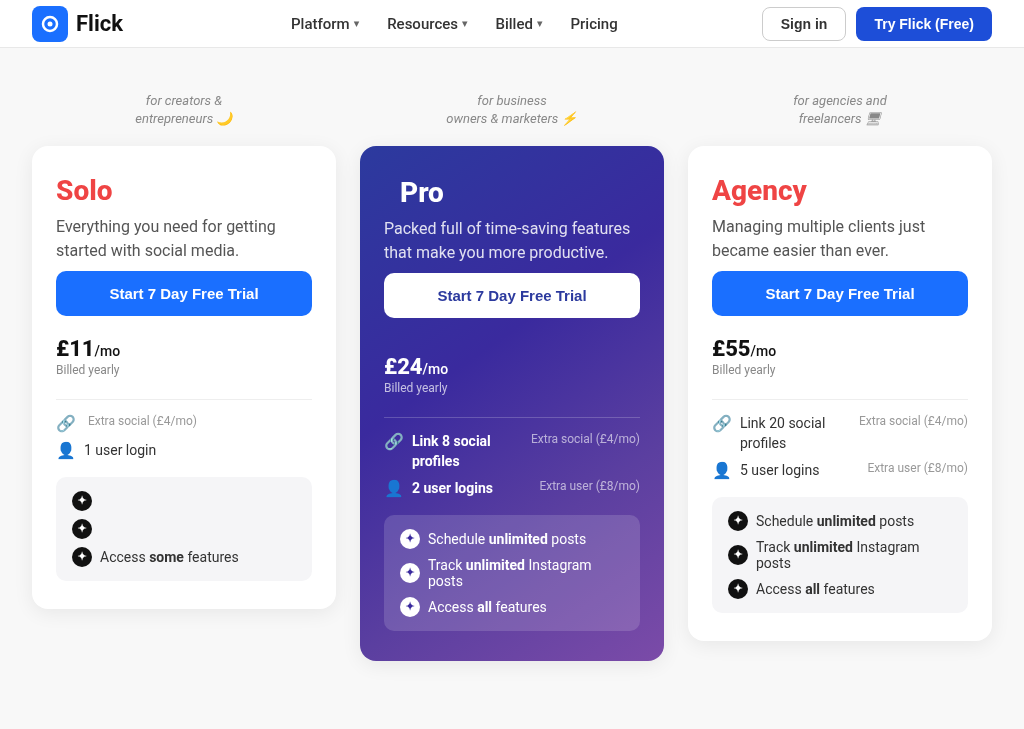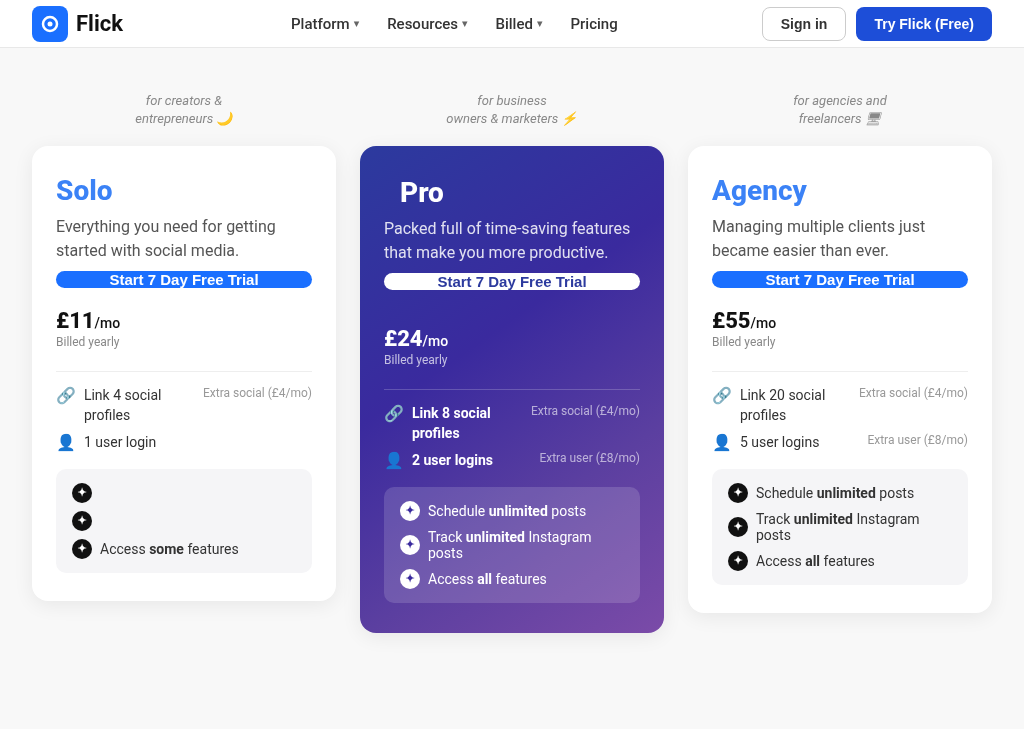--- a/index.html
+++ b/index.html
@@ -127,37 +127,37 @@
     .plan-card.pro {
       background: linear-gradient(145deg, #2c3a9e 0%, #3a2a9e 40%, #5b3fa0 70%, #7b4ba8 100%);
       color: #fff;
       padding-top: 30px;
       padding-bottom: 30px;
     }
 
     .plan-name {
       font-size: 28px;
       font-weight: 800;
-      color: #3b82f6;
+      color: #ef4444;
       margin-bottom: 8px;
     }
     .plan-card.pro .plan-name { color: #fff; margin-left: 16px; }
 
     .plan-desc {
       font-size: 16px;
       color: #555;
       margin-bottom: 8px;
       line-height: 1.5;
     }
     .plan-card.pro .plan-desc { color: rgba(255,255,255,0.85); }
 
     .btn-trial {
       display: block;
       width: 100%;
-      padding: 0;
+      padding: 14px;
       background: #1a6fff;
       color: #fff;
       border: none;
       border-radius: 10px;
       font-size: 15px;
       font-weight: 700;
       cursor: pointer;
       text-align: center;
       margin-bottom: 20px;
     }
@@ -308,23 +308,20 @@
         <div class="plan-name">Solo</div>
         <div class="plan-desc">Everything you need for getting started with social media.</div>
         <button class="btn-trial">Start 7 Day Free Trial</button>
         <div class="plan-price">
           <span>£11</span><span class="unit">/mo</span>
         </div>
         <div class="plan-billing">Billed yearly</div>
         <hr class="plan-divider">
         <div class="feature-row">
           <span class="icon-link">🔗</span>
-          <span class="feature-label">
-            <span>Link 4 social profiles</span>
-          </span>
           <span class="feature-extra">Extra social (£4/mo)</span>
         </div>
         <div class="feature-row">
           <span class="user-login-icon">👤</span>
           <span class="feature-label">1 user login</span>
         </div>
         <div class="checklist-box-white">
           <div class="check-item">
             <div class="check-icon-dark">✦</div>
           </div>

